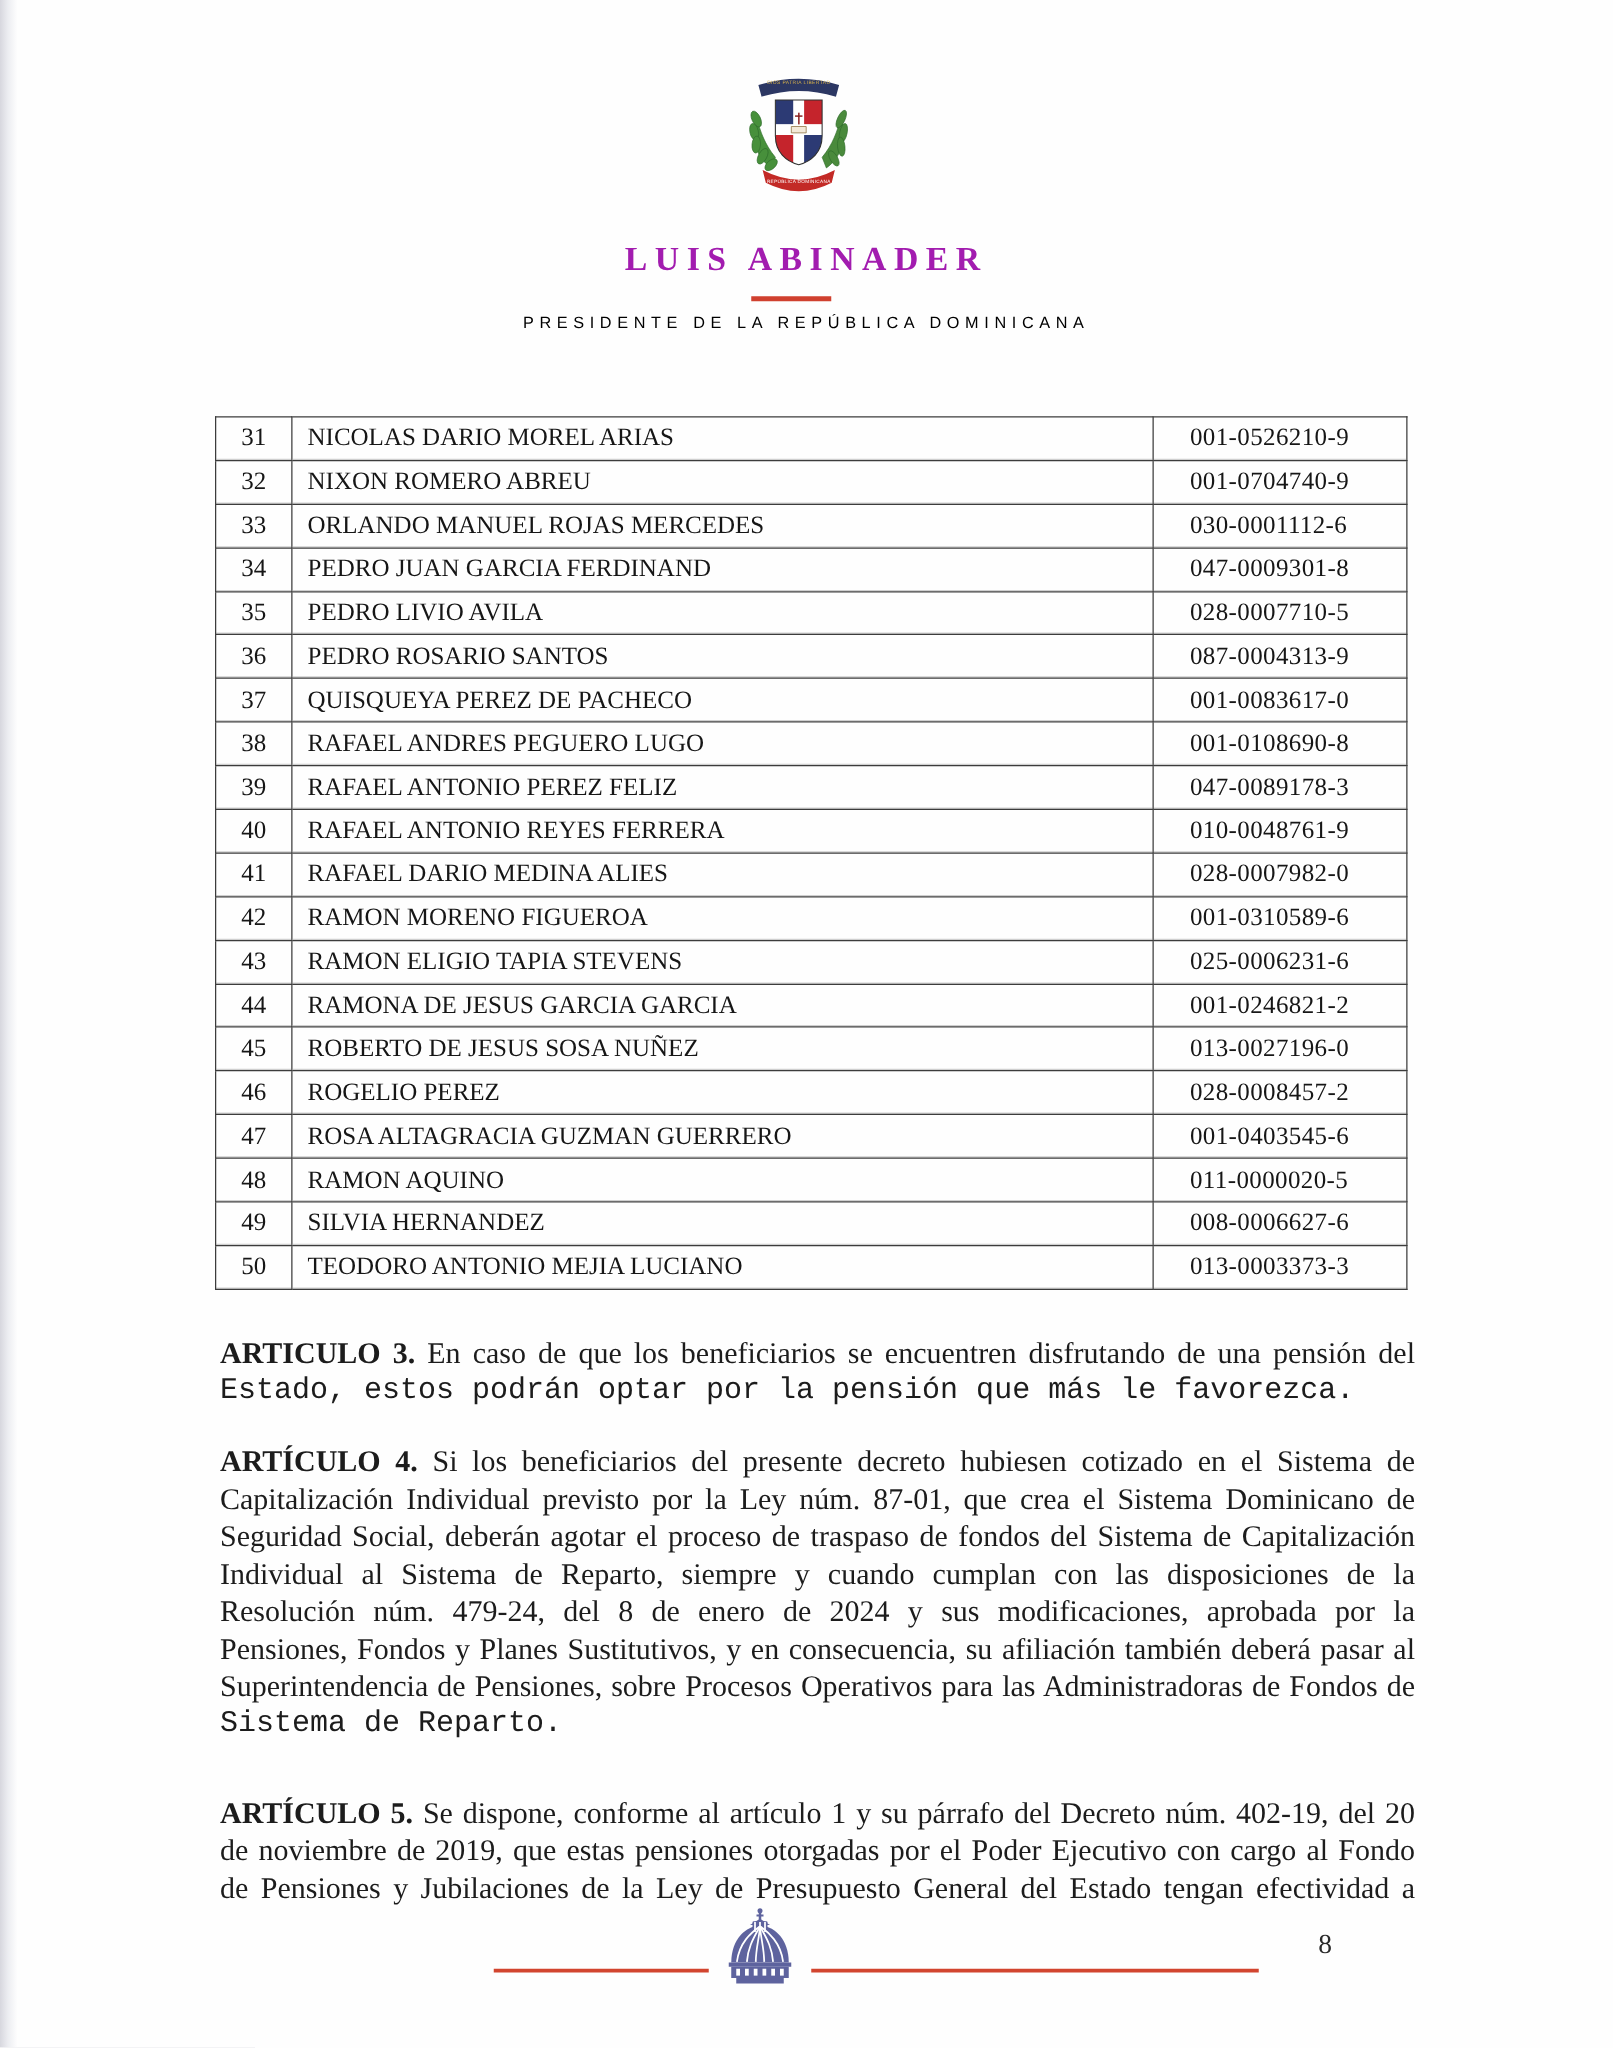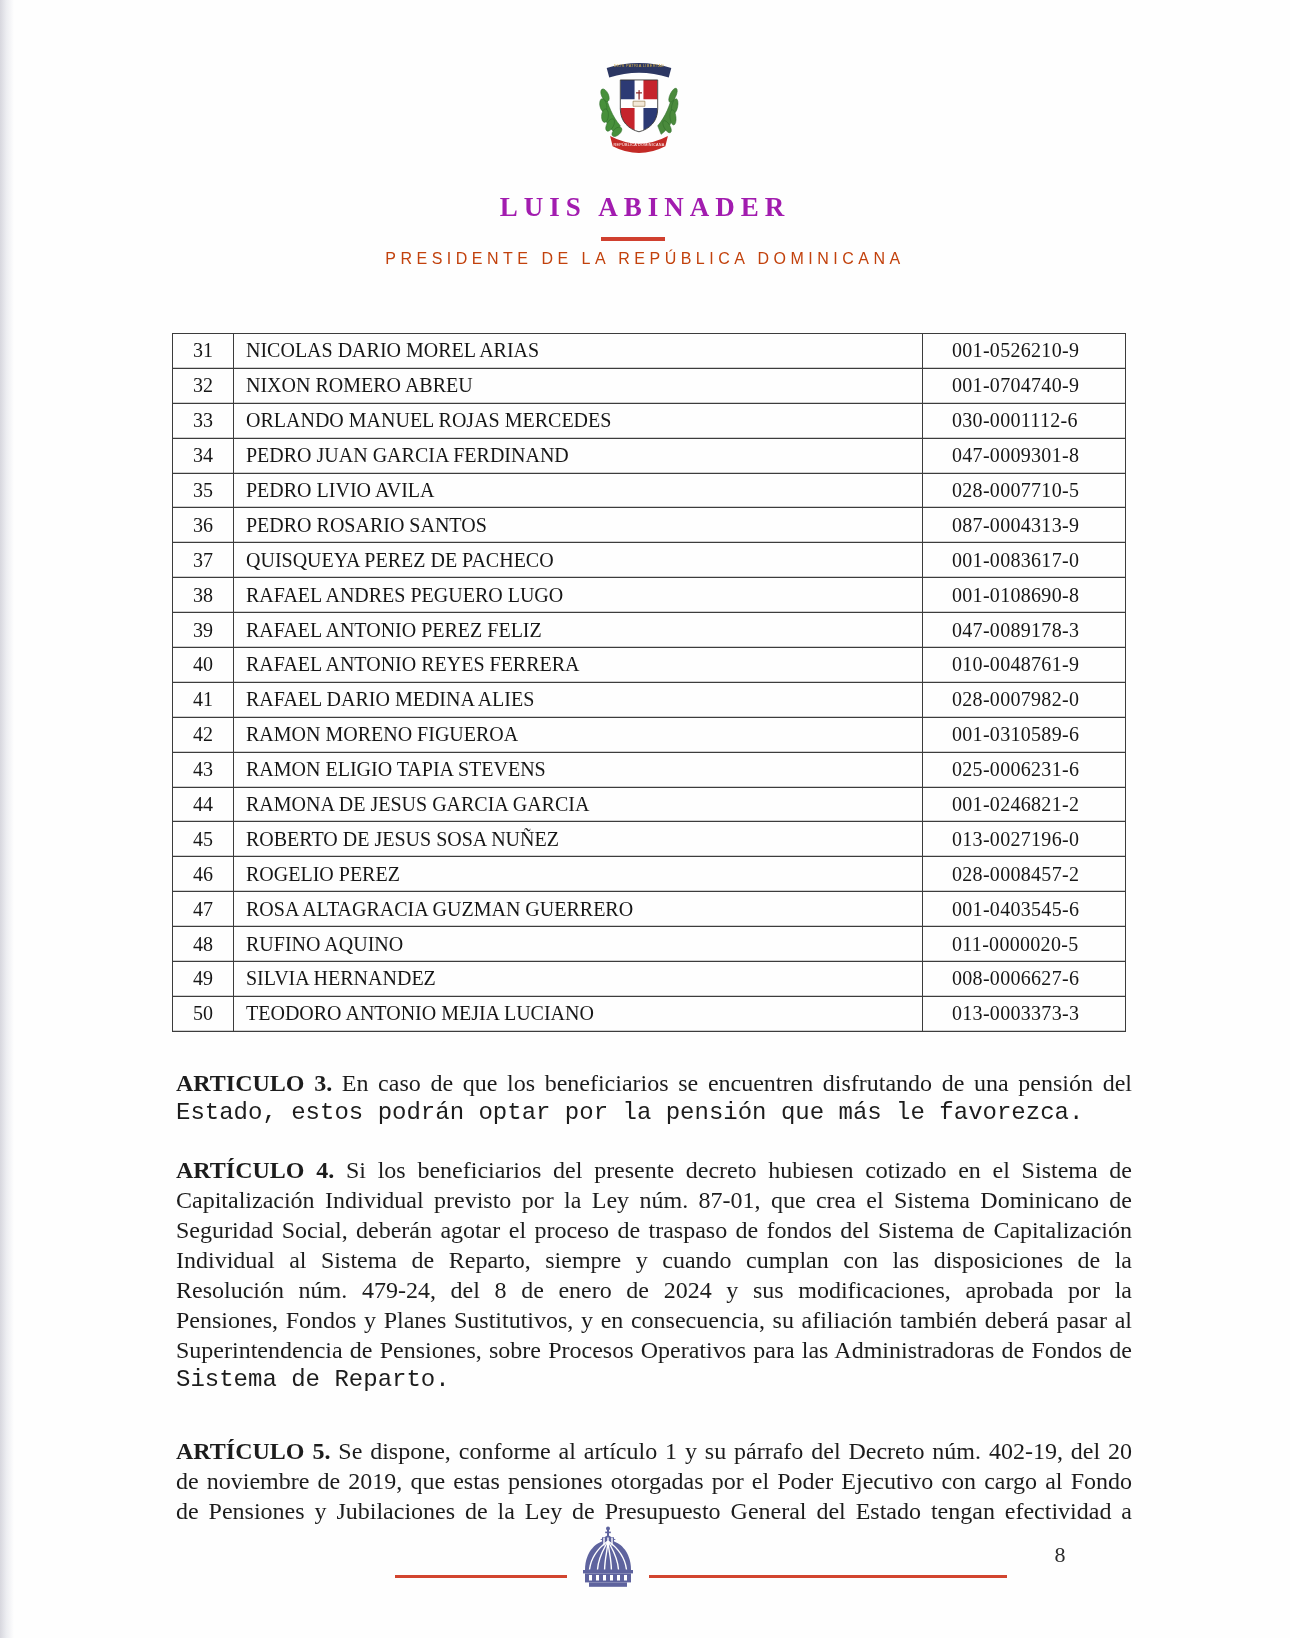--- a/index.html
+++ b/index.html
@@ -13,22 +13,22 @@
   }
   
   .crest{position:absolute;left:588px;top:52px;width:102px;height:112px;}
   .president-name{
     position:absolute;left:0;top:192px;width:100%;text-align:center;
     font-size:27px;letter-spacing:6px;color:#a21caf;font-weight:600;
   }
   .red-rule{position:absolute;left:601px;top:237px;width:64px;height:4px;background:#d0402f;}
   .president-title{
     position:absolute;left:0;top:250px;width:100%;text-align:center;
-    font-family:"Liberation Sans",sans-serif;font-size:16px;letter-spacing:4.5px;
-    color:#c2410c;font-weight:500;
+    font-family:"Liberation Sans",sans-serif;font-size:13px;letter-spacing:4.5px;
+    color:#000000;font-weight:500;
   }
   
   table.roster{
     position:absolute;left:172px;top:333px;width:909px;
     border-collapse:collapse;table-layout:fixed;
     font-size:20px;
   }
   table.roster td{
     border:1.2px solid #3c3c3c;height:33.9px;padding:0 0 0 12px;
     white-space:nowrap;overflow:hidden;color:#161616;
@@ -191,21 +191,21 @@
           <td class="name">ROGELIO PEREZ</td>
           <td class="cid">028-0008457-2</td>
         </tr>
         <tr>
           <td class="num">47</td>
           <td class="name">ROSA ALTAGRACIA GUZMAN GUERRERO</td>
           <td class="cid">001-0403545-6</td>
         </tr>
         <tr>
           <td class="num">48</td>
-          <td class="name">RUFINO AQUINO</td>
+          <td class="name">RAMON AQUINO</td>
           <td class="cid">011-0000020-5</td>
         </tr>
         <tr>
           <td class="num">49</td>
           <td class="name">SILVIA HERNANDEZ</td>
           <td class="cid">008-0006627-6</td>
         </tr>
         <tr>
           <td class="num">50</td>
           <td class="name">TEODORO ANTONIO MEJIA LUCIANO</td>

